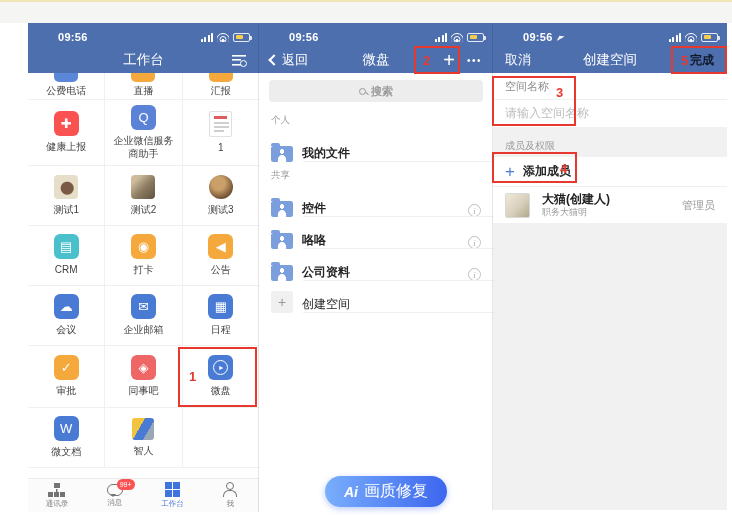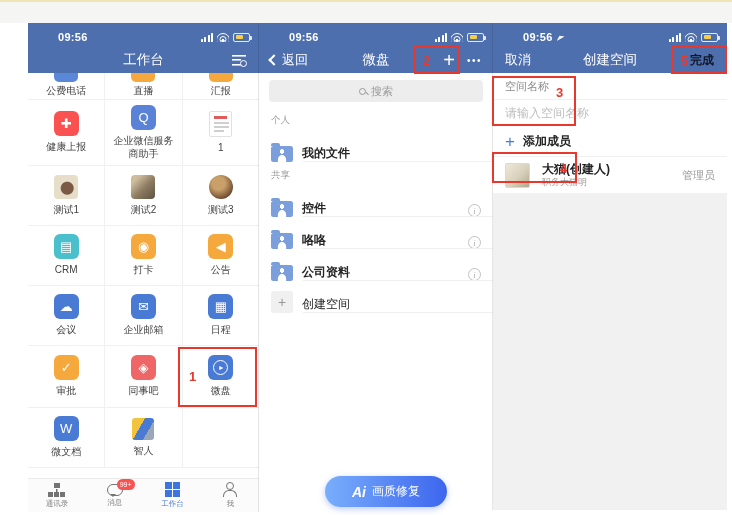--- a/index.html
+++ b/index.html
@@ -80,21 +80,21 @@
       background-repeat:no-repeat; }
   .ic-grid { width:15px; height:15px; background:
       linear-gradient(#3f74e0,#3f74e0) 0 0/7px 7px, linear-gradient(#3f74e0,#3f74e0) 100% 0/7px 7px,
       linear-gradient(#3f74e0,#3f74e0) 0 100%/7px 7px, linear-gradient(#3f74e0,#3f74e0) 100% 100%/7px 7px;
       background-repeat:no-repeat; }
   .ic-me { width:16px; height:15px; position:relative; }
   .ic-me::before { content:''; position:absolute; top:0; left:50%; transform:translateX(-50%); width:6px; height:6px; border:1.5px solid #747474; border-radius:50%; }
   .ic-me::after { content:''; position:absolute; bottom:0; left:50%; transform:translateX(-50%); width:12px; height:6px; border:1.5px solid #747474; border-bottom:none; border-radius:6px 6px 0 0; }
 
   
-  .searchwrap { padding:7px 10px 5px; }
+  .searchwrap { padding:7px 10px 5px;font-weight:bold; }
   .searchbar { height:22px; background:#ededed; border-radius:4px; display:flex; align-items:center; justify-content:center; gap:5px; color:#9a9a9a; font-size:11px; cursor:text; }
   .mag { width:7px; height:7px; border:1.3px solid #9a9a9a; border-radius:50%; position:relative; }
   .mag::after { content:''; position:absolute; width:4px; height:1.3px; background:#9a9a9a; transform:rotate(45deg); right:-3.5px; bottom:-1px; }
   .seclabel { font-size:9.5px; color:#9b9b9b; padding:7px 12px 3px; }
   .mrow { display:flex; align-items:flex-end; height:32px; padding:0 12px; background:#fff; position:relative; gap:9px; cursor:pointer; }
   .mrow::after { content:''; position:absolute; left:44px; right:0; bottom:0; height:1px; background:#f0f0f0; }
   .mname { font-size:12px; color:#262626; font-weight:600; }
   .folder { width:22px; height:16px; border-radius:2.5px; background-color:#7b9fdd; position:relative; margin-top:2px;
     background-image:radial-gradient(circle at 50% 34%, #fff 2.1px, transparent 2.5px), radial-gradient(ellipse at 50% 92%, #fff 4px, transparent 4.6px); }
   .folder::before { content:''; position:absolute; top:-3px; left:0; width:9px; height:3px; background:#7b9fdd; border-radius:2px 2px 0 0; }
@@ -116,21 +116,21 @@
 
   
   .ann { position:absolute; border:2px solid #e8382e; z-index:6; pointer-events:none; }
   .ann-num { position:absolute; color:#e8382e; font-size:13px; font-weight:700; font-family:"Liberation Sans",sans-serif; }
 
   
   .ai-pill { position:absolute; left:325px; top:476px; width:122px; height:31px; border-radius:16px; z-index:7;
     background:linear-gradient(90deg,#79aefc,#3c66ee); color:#fff; display:flex; align-items:center; justify-content:center; gap:6px;
     box-shadow:0 2px 6px rgba(60,102,238,.35); cursor:pointer; }
   .ai-prefix { font-weight:800; font-style:italic; font-size:14px; }
-  .ai-text { font-size:12px; }
+  .ai-text { font-size:16px; }
 </style>
 </head>
 <body>
 
 <div class="canvas">
   <div class="topband"></div>
 
   <div class="phone leftp">
     <div class="phead">
       <div class="statusbar">
@@ -378,20 +378,21 @@
       <div class="navrow">
         <span class="cancelbtn">取消</span>
         <span class="nav-title">创建空间</span>
         <span class="donebtn">完成</span>
       </div>
     </div>
 
     <div class="flabel">空间名称</div>
     <div class="finput">请输入空间名称</div>
 
+    <div class="rsec">成员及权限</div>
     <div class="addrow">
       <span class="addplus">+</span>
       <span class="addtext">添加成员</span>
     </div>
     <div class="memrow">
       <span class="avatar"></span>
       <span>
         <div class="memname">大猫(创建人)</div>
         <div class="memsub">职务大猫明</div>
       </span>

